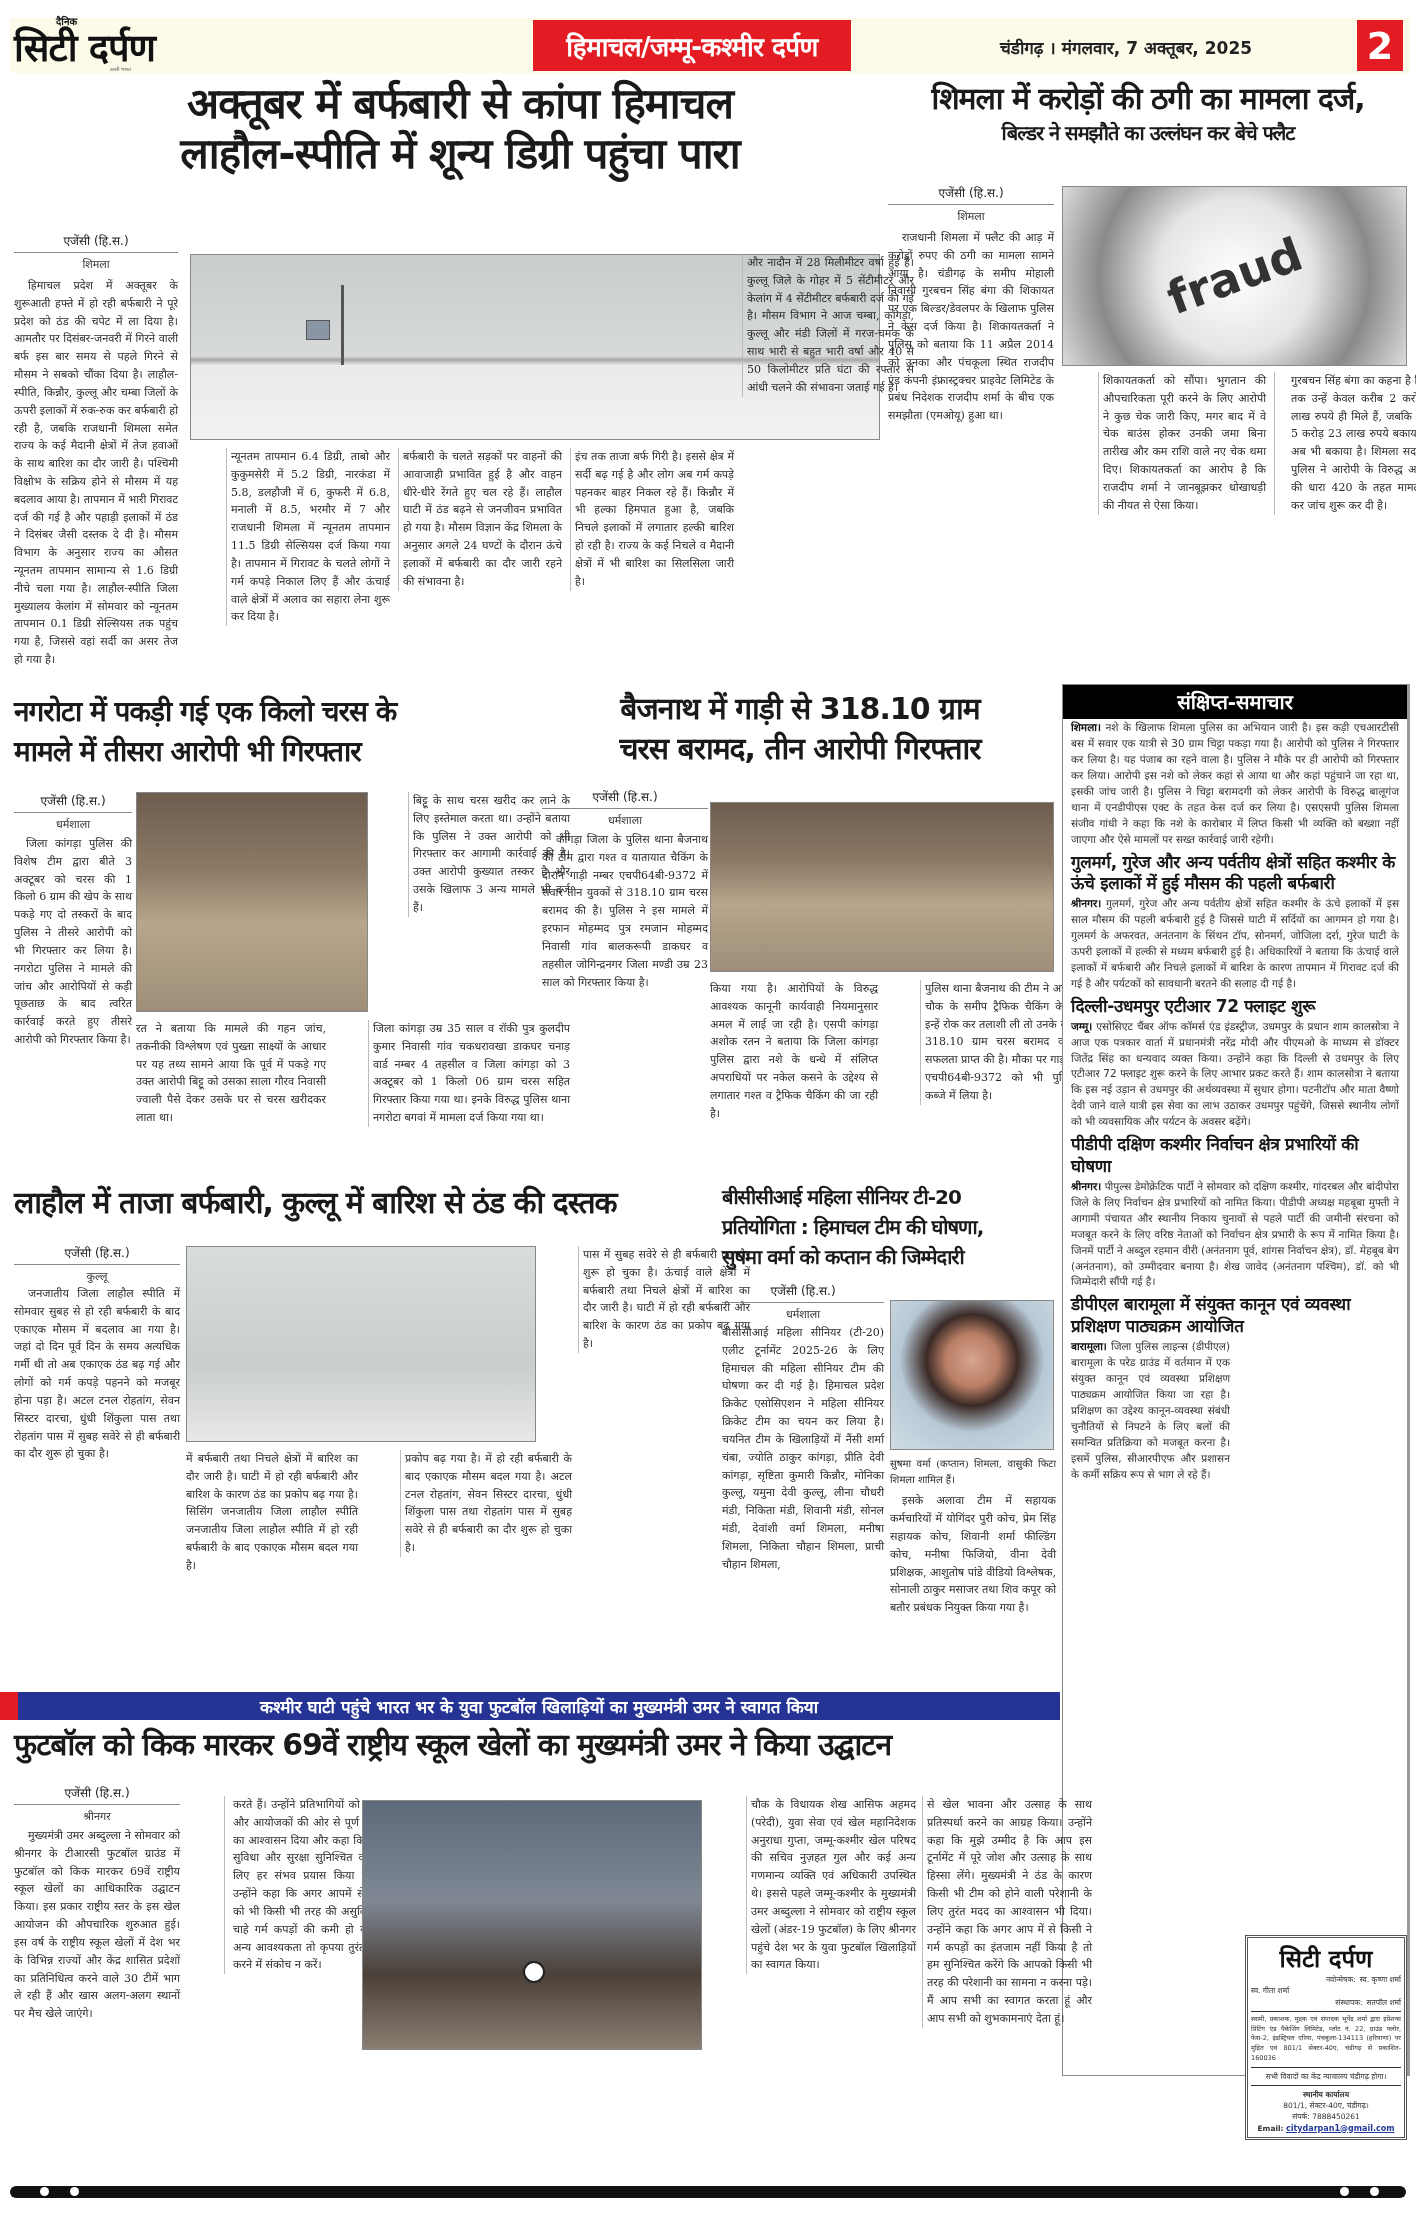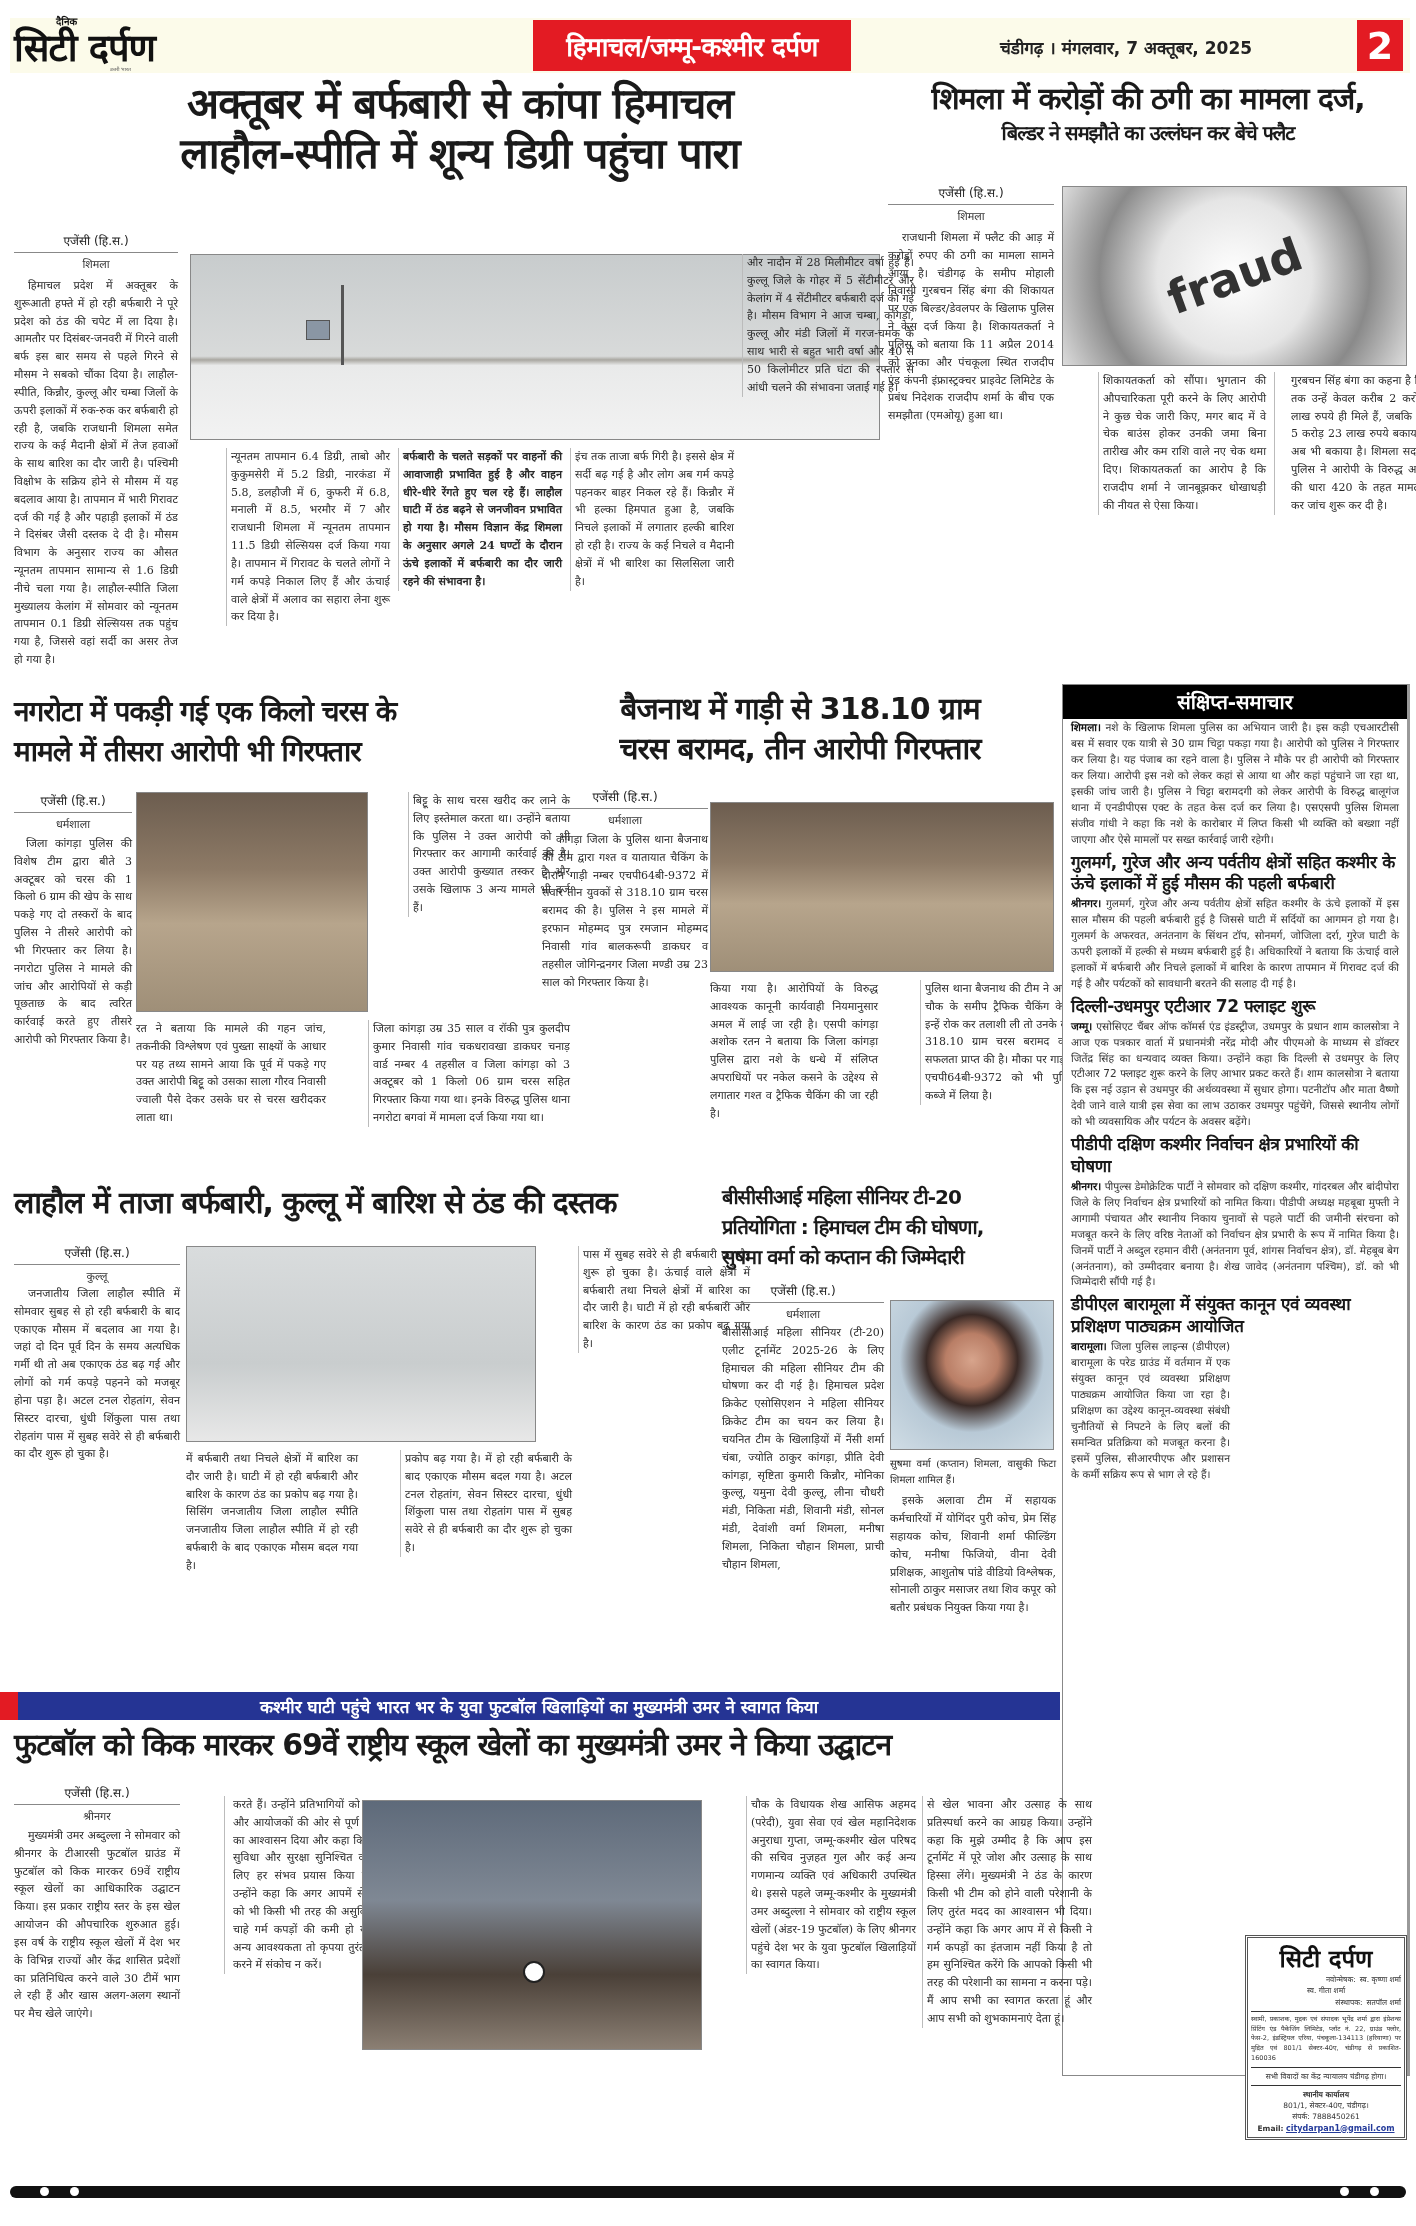--- a/index.html
+++ b/index.html
@@ -61,21 +61,21 @@
 </div>
 
 <div class="abs photo photo-snow" style="left:190px;top:254px;width:690px;height:186px;">
   <div style="position:absolute;left:150px;top:30px;width:3px;height:80px;background:#555;"></div>
   <div style="position:absolute;left:115px;top:65px;width:24px;height:20px;background:#8a96a4;border:1px solid #555;"></div>
 </div>
 
 <div class="abs col-rule" style="left:190px;top:448px;width:164px;padding-left:4px;">
   <div class="body-text">न्यूनतम तापमान 6.4 डिग्री, ताबो और कुकुमसेरी में 5.2 डिग्री, नारकंडा में 5.8, डलहौजी में 6, कुफरी में 6.8, मनाली में 8.5, भरमौर में 7 और राजधानी शिमला में न्यूनतम तापमान 11.5 डिग्री सेल्सियस दर्ज किया गया है। तापमान में गिरावट के चलते लोगों ने गर्म कपड़े निकाल लिए हैं और ऊंचाई वाले क्षेत्रों में अलाव का सहारा लेना शुरू कर दिया है।</div>
 </div>
-<div class="abs col-rule" style="left:362px;top:448px;width:164px;padding-left:4px;font-weight:bold;">
+<div class="abs col-rule" style="left:362px;top:448px;width:164px;padding-left:4px;">
   <div class="body-text">बर्फबारी के चलते सड़कों पर वाहनों की आवाजाही प्रभावित हुई है और वाहन धीरे-धीरे रेंगते हुए चल रहे हैं। लाहौल घाटी में ठंड बढ़ने से जनजीवन प्रभावित हो गया है। मौसम विज्ञान केंद्र शिमला के अनुसार अगले 24 घण्टों के दौरान ऊंचे इलाकों में बर्फबारी का दौर जारी रहने की संभावना है।</div>
 </div>
 <div class="abs col-rule" style="left:534px;top:448px;width:164px;padding-left:4px;">
   <div class="body-text">इंच तक ताजा बर्फ गिरी है। इससे क्षेत्र में सर्दी बढ़ गई है और लोग अब गर्म कपड़े पहनकर बाहर निकल रहे हैं। किन्नौर में भी हल्का हिमपात हुआ है, जबकि निचले इलाकों में लगातार हल्की बारिश हो रही है। राज्य के कई निचले व मैदानी क्षेत्रों में भी बारिश का सिलसिला जारी है।</div>
 </div>
 <div class="abs col-rule" style="left:706px;top:254px;width:172px;padding-left:4px;">
   <div class="body-text">और नादौन में 28 मिलीमीटर वर्षा हुई है। कुल्लू जिले के गोहर में 5 सेंटीमीटर और केलांग में 4 सेंटीमीटर बर्फबारी दर्ज की गई है। मौसम विभाग ने आज चम्बा, कांगड़ा, कुल्लू और मंडी जिलों में गरज-चमक के साथ भारी से बहुत भारी वर्षा और 40 से 50 किलोमीटर प्रति घंटा की रफ्तार से आंधी चलने की संभावना जताई गई है।</div>
 </div>
 
 <div class="abs hl" style="left:884px;top:82px;width:528px;font-size:30px;text-align:center;">शिमला में करोड़ों की ठगी का मामला दर्ज,</div>
@@ -187,21 +187,21 @@
     <div class="brief-body" style="width:175px;"><b>बारामूला।</b> <span>जिला पुलिस लाइन्स (डीपीएल) बारामूला के परेड ग्राउंड में वर्तमान में एक संयुक्त कानून एवं व्यवस्था प्रशिक्षण पाठ्यक्रम आयोजित किया जा रहा है। प्रशिक्षण का उद्देश्य कानून-व्यवस्था संबंधी चुनौतियों से निपटने के लिए बलों की समन्वित प्रतिक्रिया को मजबूत करना है। इसमें पुलिस, सीआरपीएफ और प्रशासन के कर्मी सक्रिय रूप से भाग ले रहे हैं।</span></div>
   </div>
 </div>
 
 <div class="abs imprint">
   <div class="imprint-logo">सिटी दर्पण</div>
   <div class="imprint-row" style="display:flex;gap:4px;justify-content:flex-end;">
     <span>नवोन्मेषक:</span>
     <span>स्व. कृष्णा शर्मा</span>
   </div>
-  <div class="imprint-row" style="text-align:center;">स्व. गीता शर्मा</div>
+  <div class="imprint-row" style="text-align:left;">स्व. गीता शर्मा</div>
   <div class="imprint-row" style="display:flex;gap:4px;justify-content:flex-end;">
     <span>संस्थापक:</span>
     <span>सतपॉल शर्मा</span>
   </div>
   <div class="imprint-rule"></div>
   <div class="imprint-row" style="font-size:6.5px;text-align:justify;">स्वामी, प्रकाशक, मुद्रक एवं संपादक भूपेंद्र शर्मा द्वारा इंप्रेशन्स प्रिंटिंग एंड पैकेजिंग लिमिटेड, प्लॉट नं. 22, ग्राउंड फ्लोर, फेस-2, इंडस्ट्रियल एरिया, पंचकूला-134113 (हरियाणा) पर मुद्रित एवं 801/1 सेक्टर-40ए, चंडीगढ़ से प्रकाशित- 160036</div>
   <div class="imprint-rule"></div>
   <div class="imprint-row imprint-center">सभी विवादों का केंद्र न्यायालय चंडीगढ़ होगा।</div>
   <div class="imprint-rule"></div>
   <div class="imprint-row imprint-center" style="font-weight:bold;">स्थानीय कार्यालय</div>

